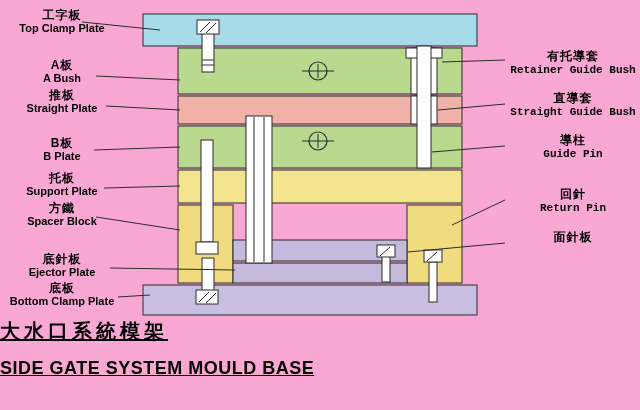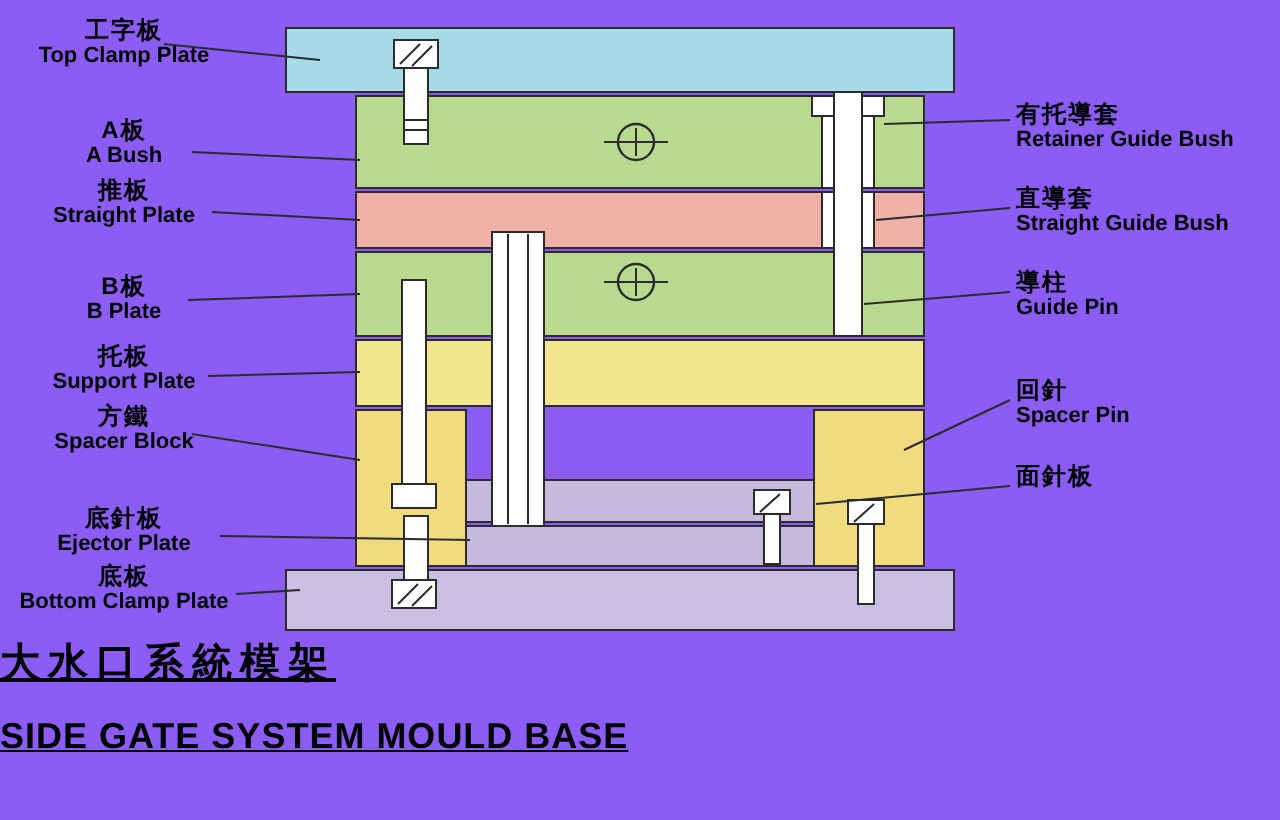--- a/index.html
+++ b/index.html
@@ -1,18 +1,18 @@
 <!DOCTYPE html>
 <html style="--c-top-clamp: #a7dbe9; --c-a-plate: #b9d98e; --c-stripper: #f0b2a8; --c-b-plate: #b9d98e; --c-support: #f3e48e; --c-spacer: #f0dc7e; --c-ejector: #c5b9de; --c-bottom-clamp: #c9bfe2; --c-pin-fill: #ffffff; --c-outline: #2b2b2b; --c-text: #000000;"><head>
 <meta charset="utf-8">
 <style>
   * { margin:0; padding:0; box-sizing:border-box; }
   html,body { width:640px; height:410px; }
   body { font-family:"Liberation Sans","DejaVu Sans",sans-serif; background:#fbfbf8; }
-  .page { position:relative; width:640px; height:410px; background:#8b5cf6; overflow:hidden; }
+  .page { position:relative; width:640px; height:410px; background:#f9a8d4; overflow:hidden; }
   svg.diagram { position:absolute; left:0; top:0; }
 
   .plate { stroke: var(--c-outline,#2b2b2b); stroke-width:1; }
   .pin   { fill: var(--c-pin-fill,#ffffff); stroke: var(--c-outline,#2b2b2b); stroke-width:1; }
   .sym   { fill:none; stroke: var(--c-outline,#2b2b2b); stroke-width:1.2; }
   .ln    { stroke: var(--c-outline,#2b2b2b); stroke-width:1; }
   .leaders line { stroke: var(--c-outline,#2b2b2b); stroke-width:1; }
 
   .f-top      { fill: var(--c-top-clamp,#a7dbe9); }
   .f-a        { fill: var(--c-a-plate,#b9d98e); }
@@ -20,21 +20,21 @@
   .f-b        { fill: var(--c-b-plate,#b9d98e); }
   .f-support  { fill: var(--c-support,#f3e48e); }
   .f-spacer   { fill: var(--c-spacer,#f0dc7e); }
   .f-ejector  { fill: var(--c-ejector,#c5b9de); }
   .f-bottom   { fill: var(--c-bottom-clamp,#c9bfe2); }
 
   .lbl { position:absolute; line-height:1.18; color:var(--c-text,#000); }
   .lbl .zh { font-size:12px; font-weight:bold; letter-spacing:1px; }
   .lbl .en { font-size:11px; font-weight:bold; }
   .lbl.left { left:4px; width:116px; text-align:center; }
-  .lbl.right { left:508px; width:130px; text-align:left; }
+  .lbl.right { left:508px; width:130px; text-align:center;font-family:Liberation Mono, monospace; }
 
   .titles { position:absolute; left:0; right:0; top:318px; color:var(--c-text,#000);text-decoration:underline; }
   .title-zh { font-size:20px; font-weight:bold; letter-spacing:4px; }
   .title-en { font-size:18px; font-weight:800; letter-spacing:0.5px; margin-top:13px; }
 </style>
 </head>
 <body>
 
 <div class="page">
 
@@ -163,21 +163,21 @@
   <div class="lbl right" style="top:92px">
     <div class="zh">直導套</div>
     <div class="en">Straight Guide Bush</div>
   </div>
   <div class="lbl right" style="top:134px">
     <div class="zh">導柱</div>
     <div class="en">Guide Pin</div>
   </div>
   <div class="lbl right" style="top:188px">
     <div class="zh">回針</div>
-    <div class="en">Spacer Pin</div>
+    <div class="en">Return Pin</div>
   </div>
   <div class="lbl right" style="top:231px">
     <div class="zh">面針板</div>
   </div>
 
   <div class="titles">
     <div class="title-zh">大水口系統模架</div>
     <div class="title-en">SIDE GATE SYSTEM MOULD BASE</div>
   </div>
 

